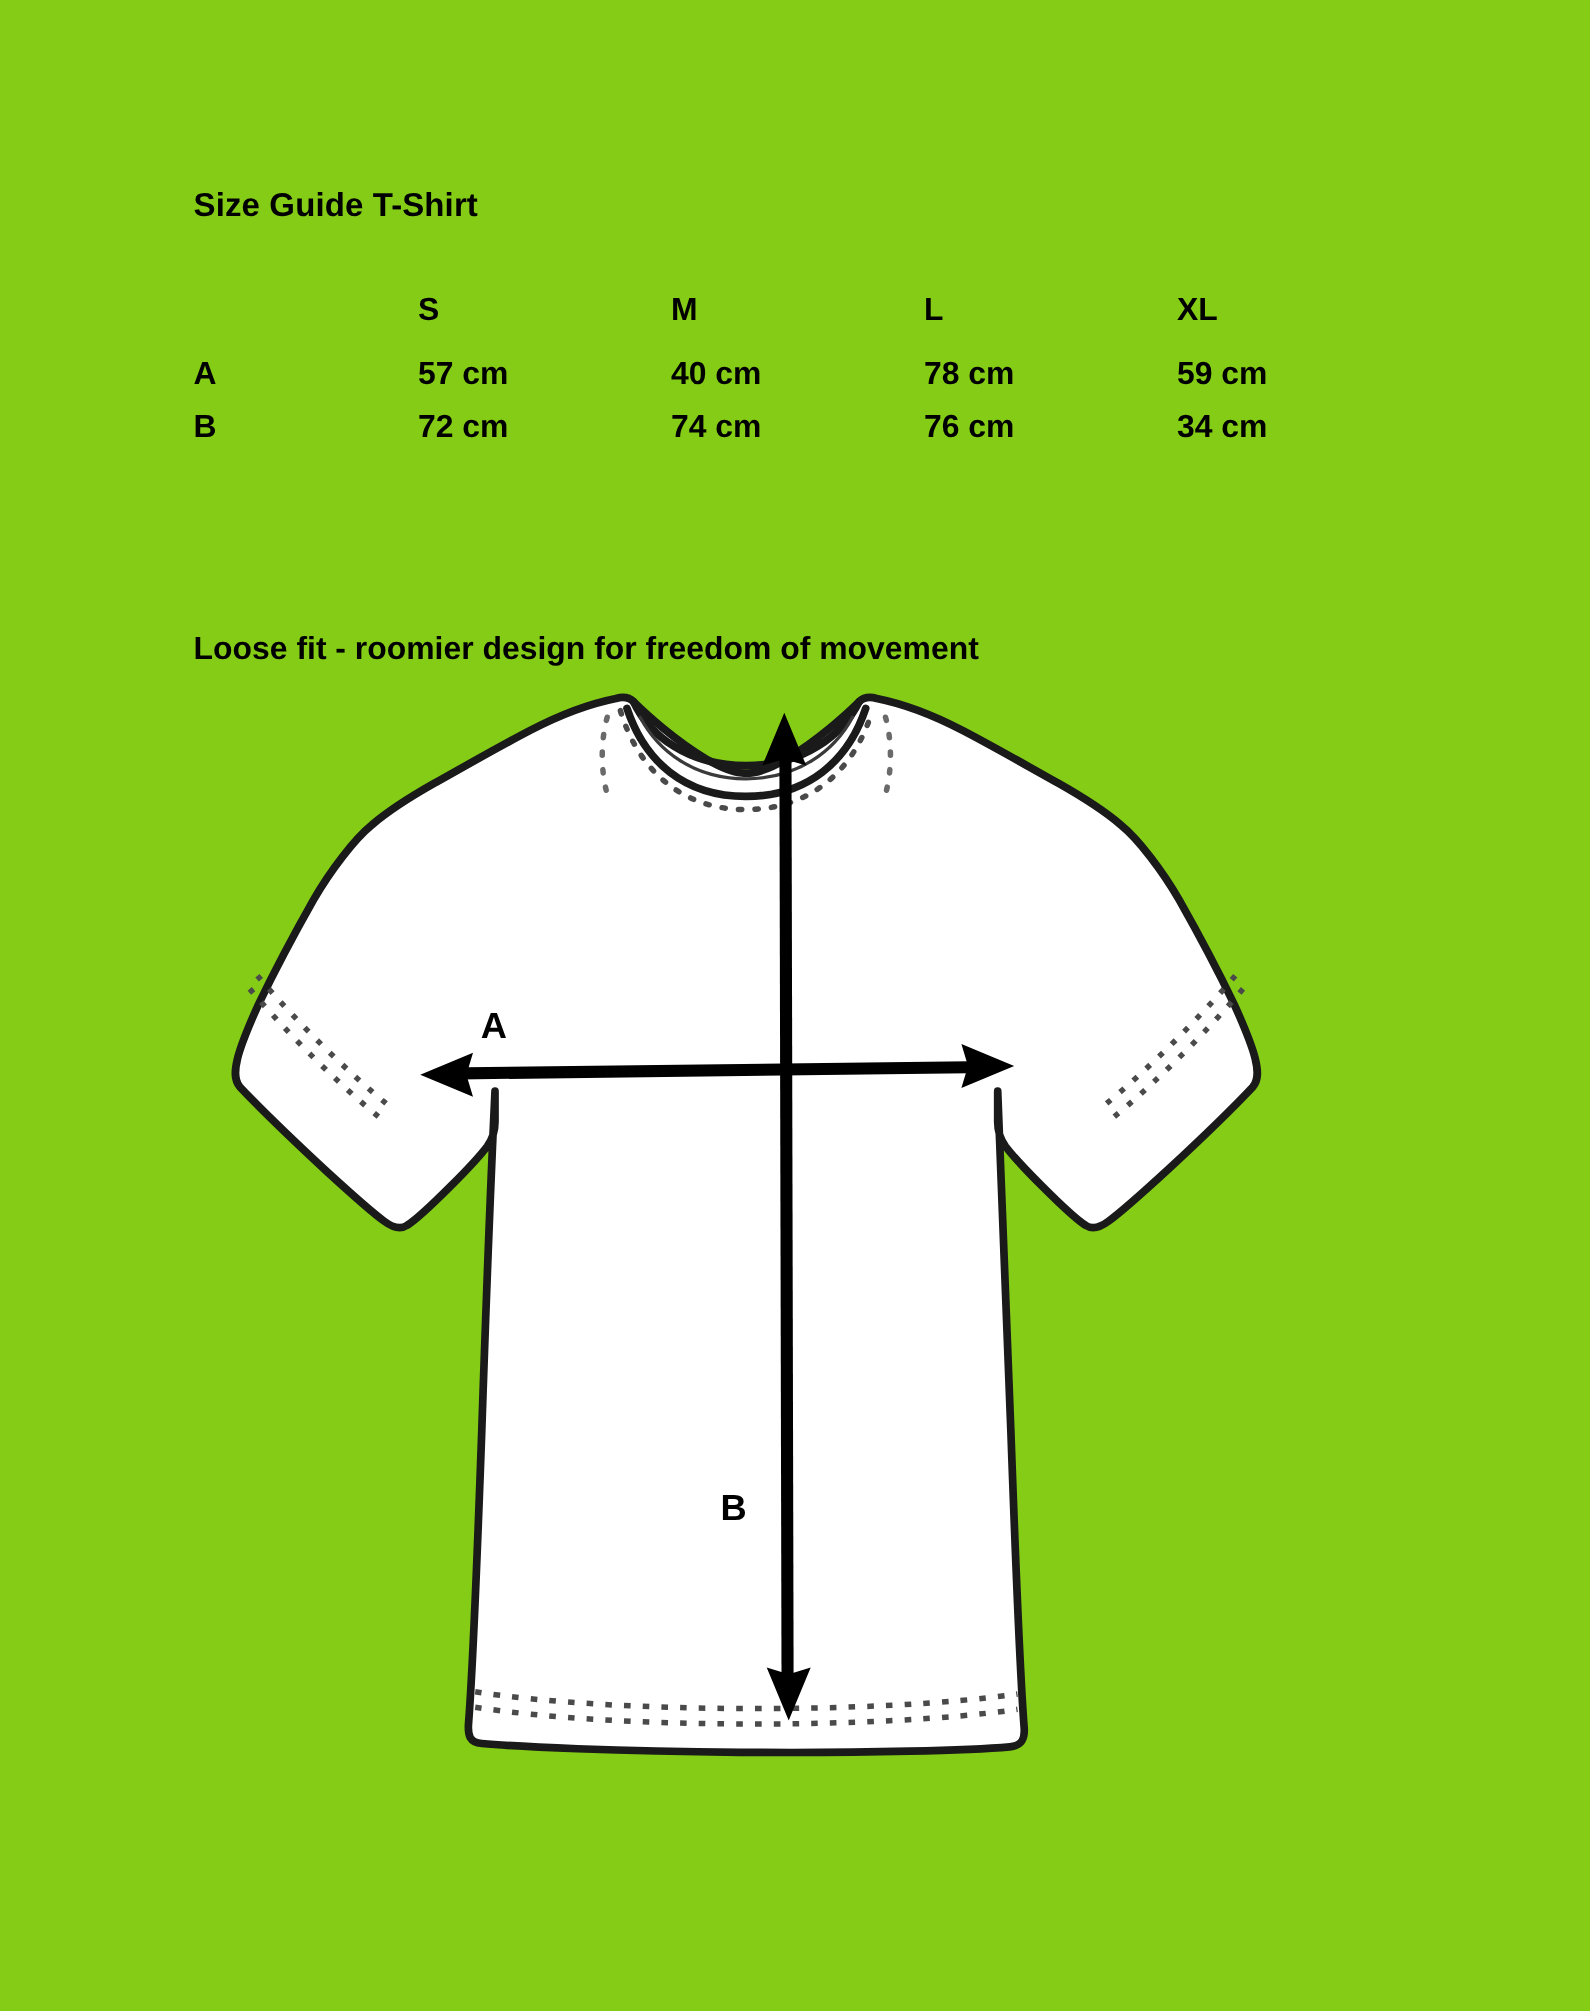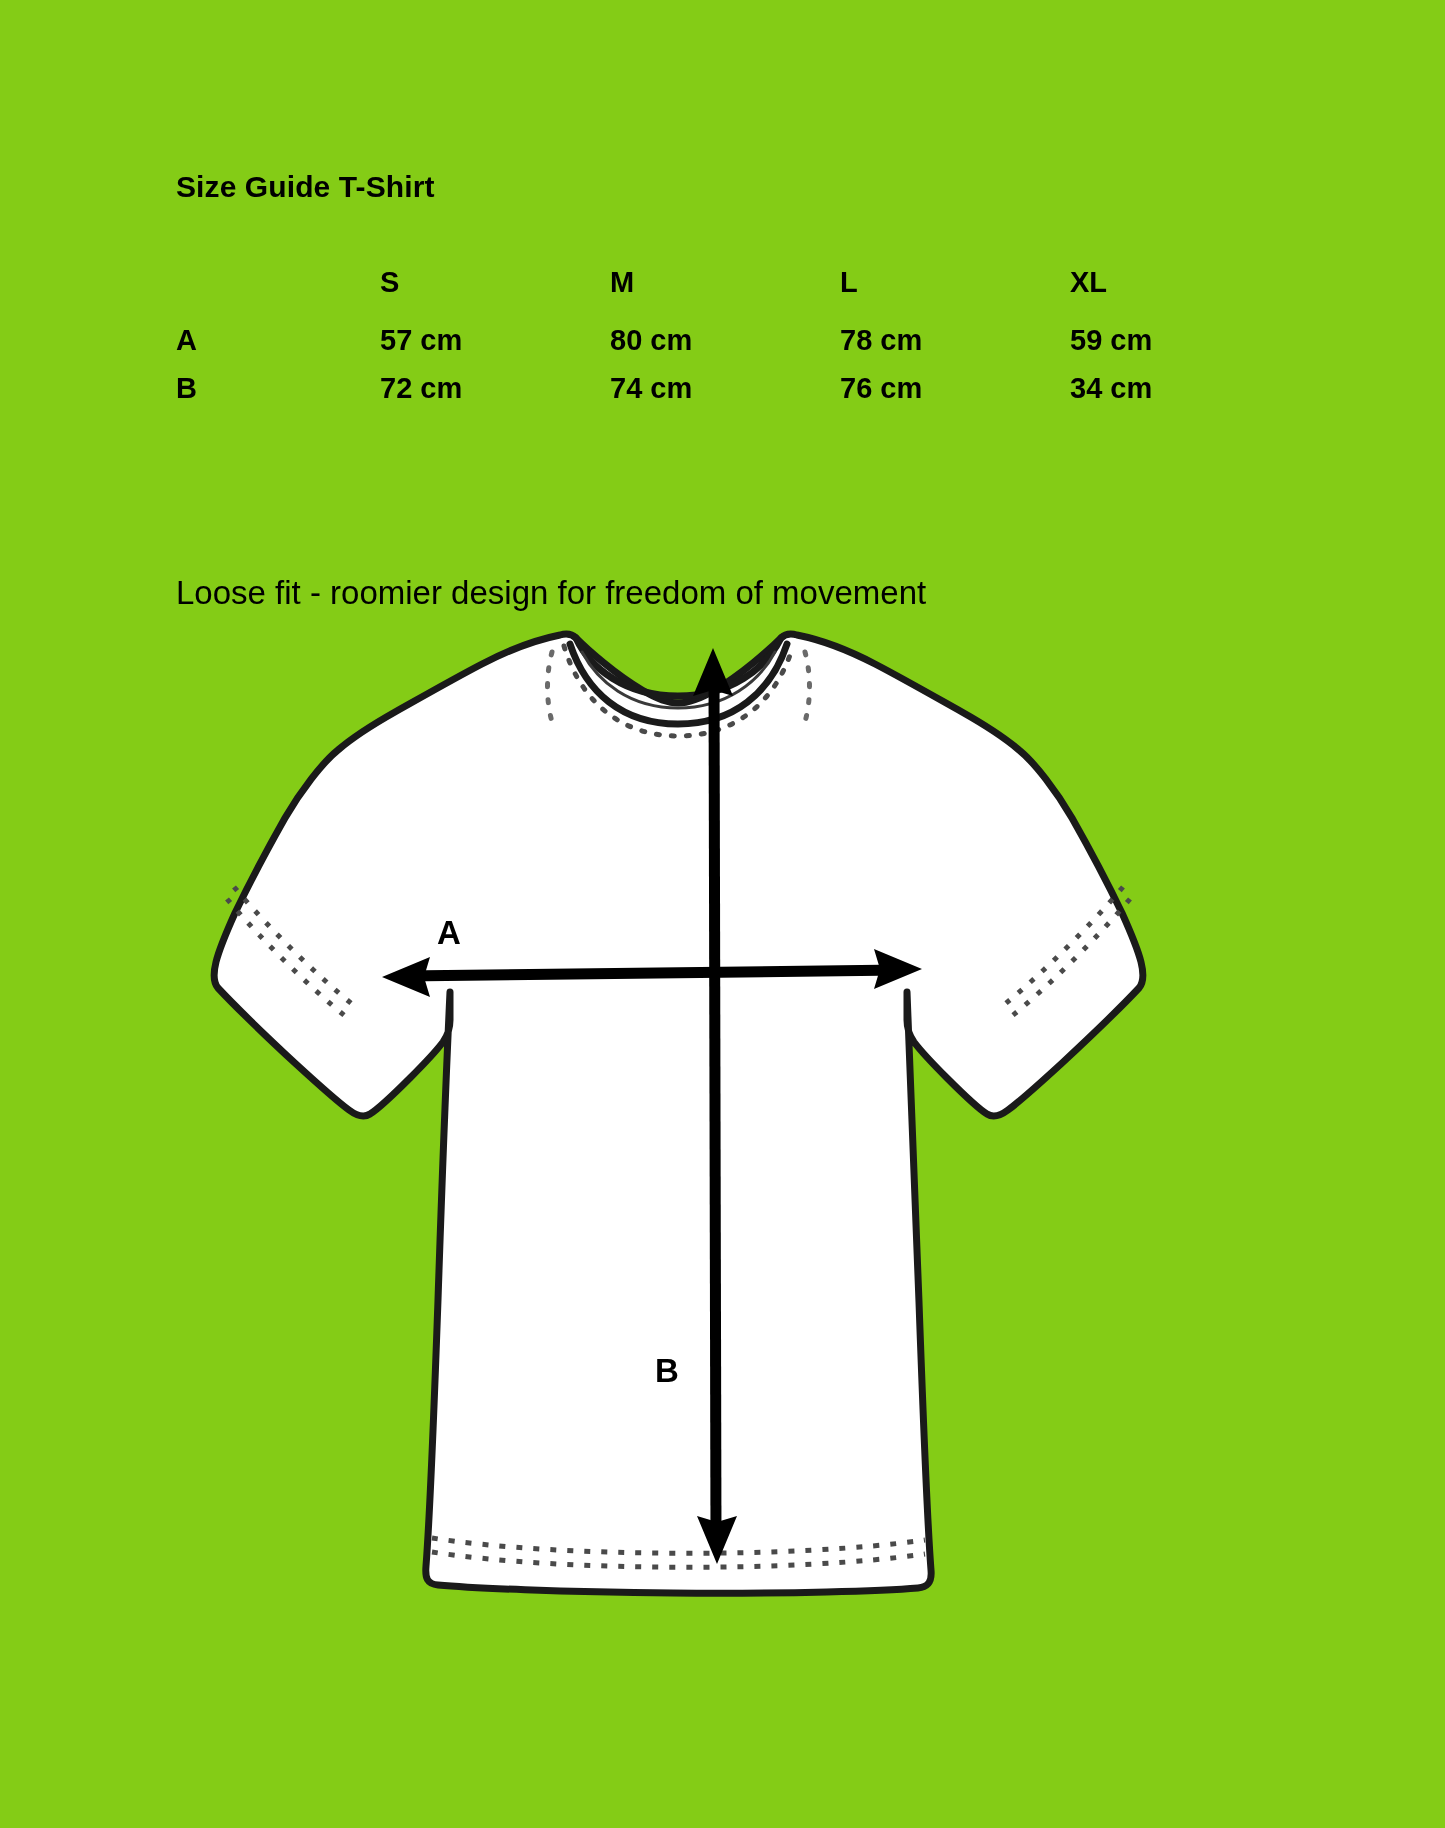--- a/index.html
+++ b/index.html
@@ -64,22 +64,22 @@
   }
   .size-table tbody td {
     height: 47px;
   }
 
   
   .description {
     position: absolute;
     left: 176px;
     top: 574px;
-    font-size: 33px;
-    font-weight: normal;
+    font-size: 29px;
+    font-weight: bold;
     white-space: nowrap;
   }
 
   
   .illustration {
     position: absolute;
     left: 0px;
     top: 600px;
     width: 1445px;
     height: 1000px;
@@ -111,21 +111,21 @@
         <th class="col-size">S</th>
         <th class="col-size">M</th>
         <th class="col-size">L</th>
         <th class="col-size">XL</th>
       </tr>
     </thead>
     <tbody>
       <tr>
         <td class="col-label">A</td>
         <td class="col-size">57 cm</td>
-        <td class="col-size">80 cm</td>
+        <td class="col-size">40 cm</td>
         <td class="col-size">78 cm</td>
         <td class="col-size">59 cm</td>
       </tr>
       <tr>
         <td class="col-label">B</td>
         <td class="col-size">72 cm</td>
         <td class="col-size">74 cm</td>
         <td class="col-size">76 cm</td>
         <td class="col-size">34 cm</td>
       </tr>

